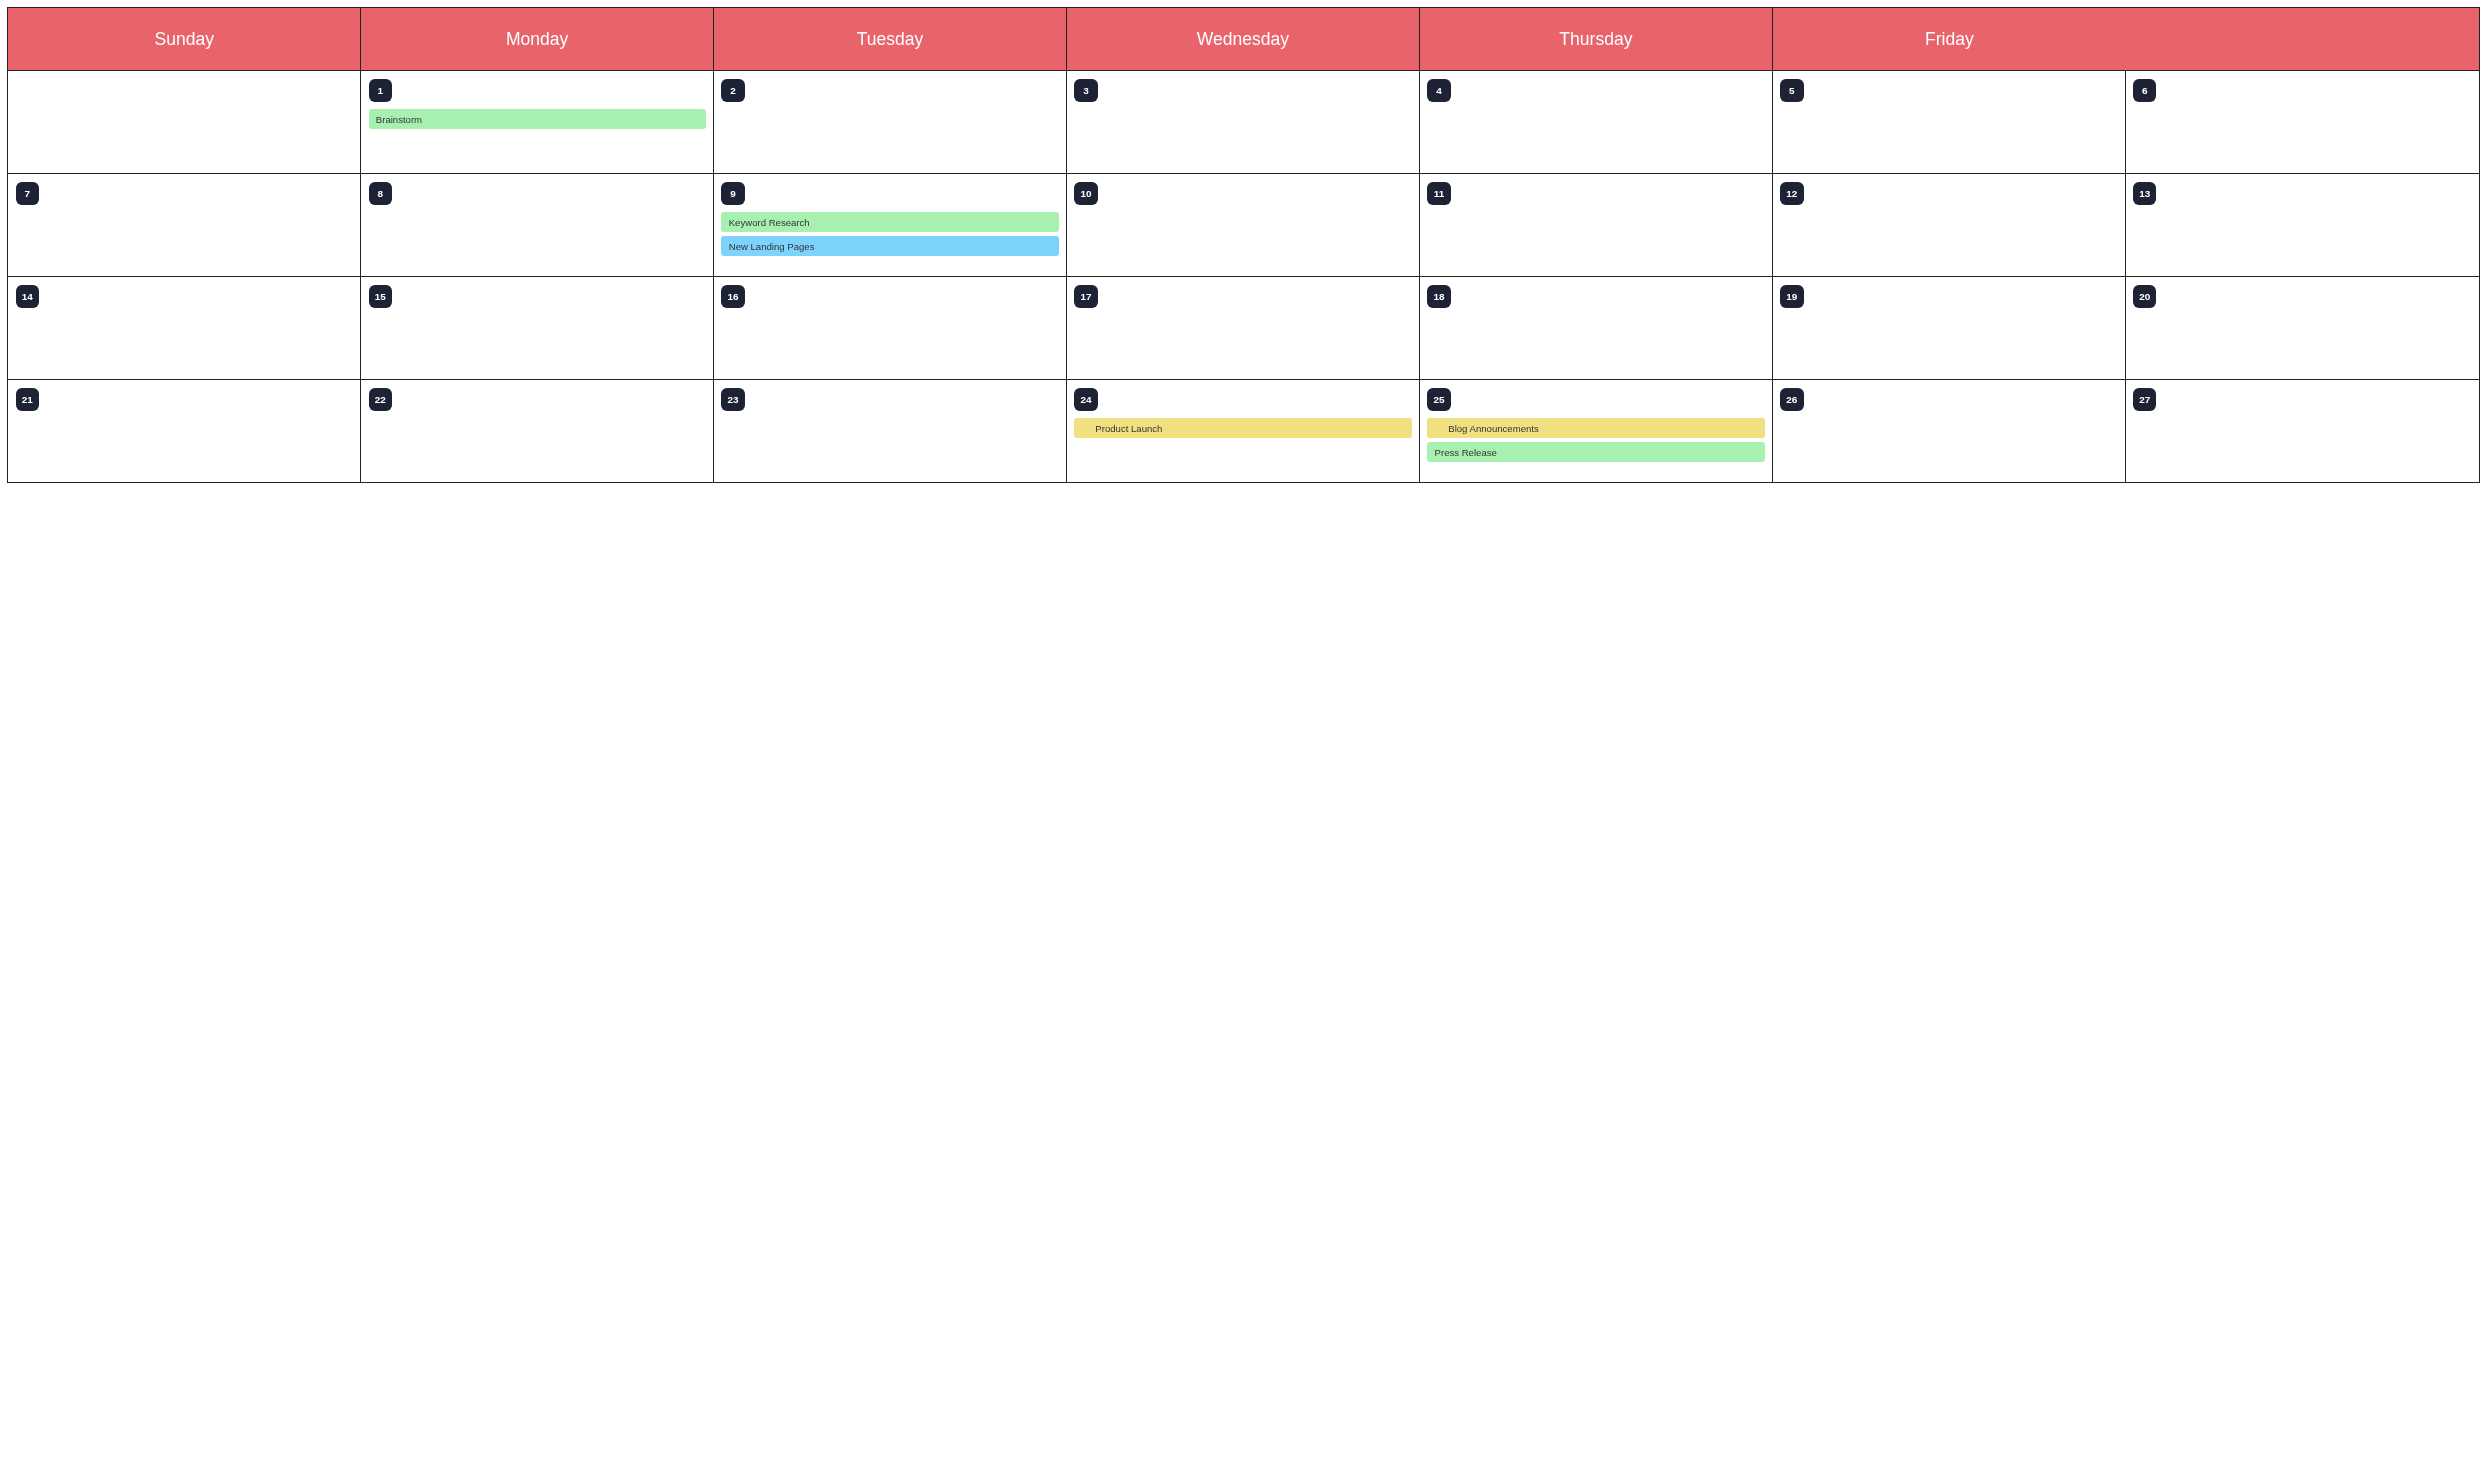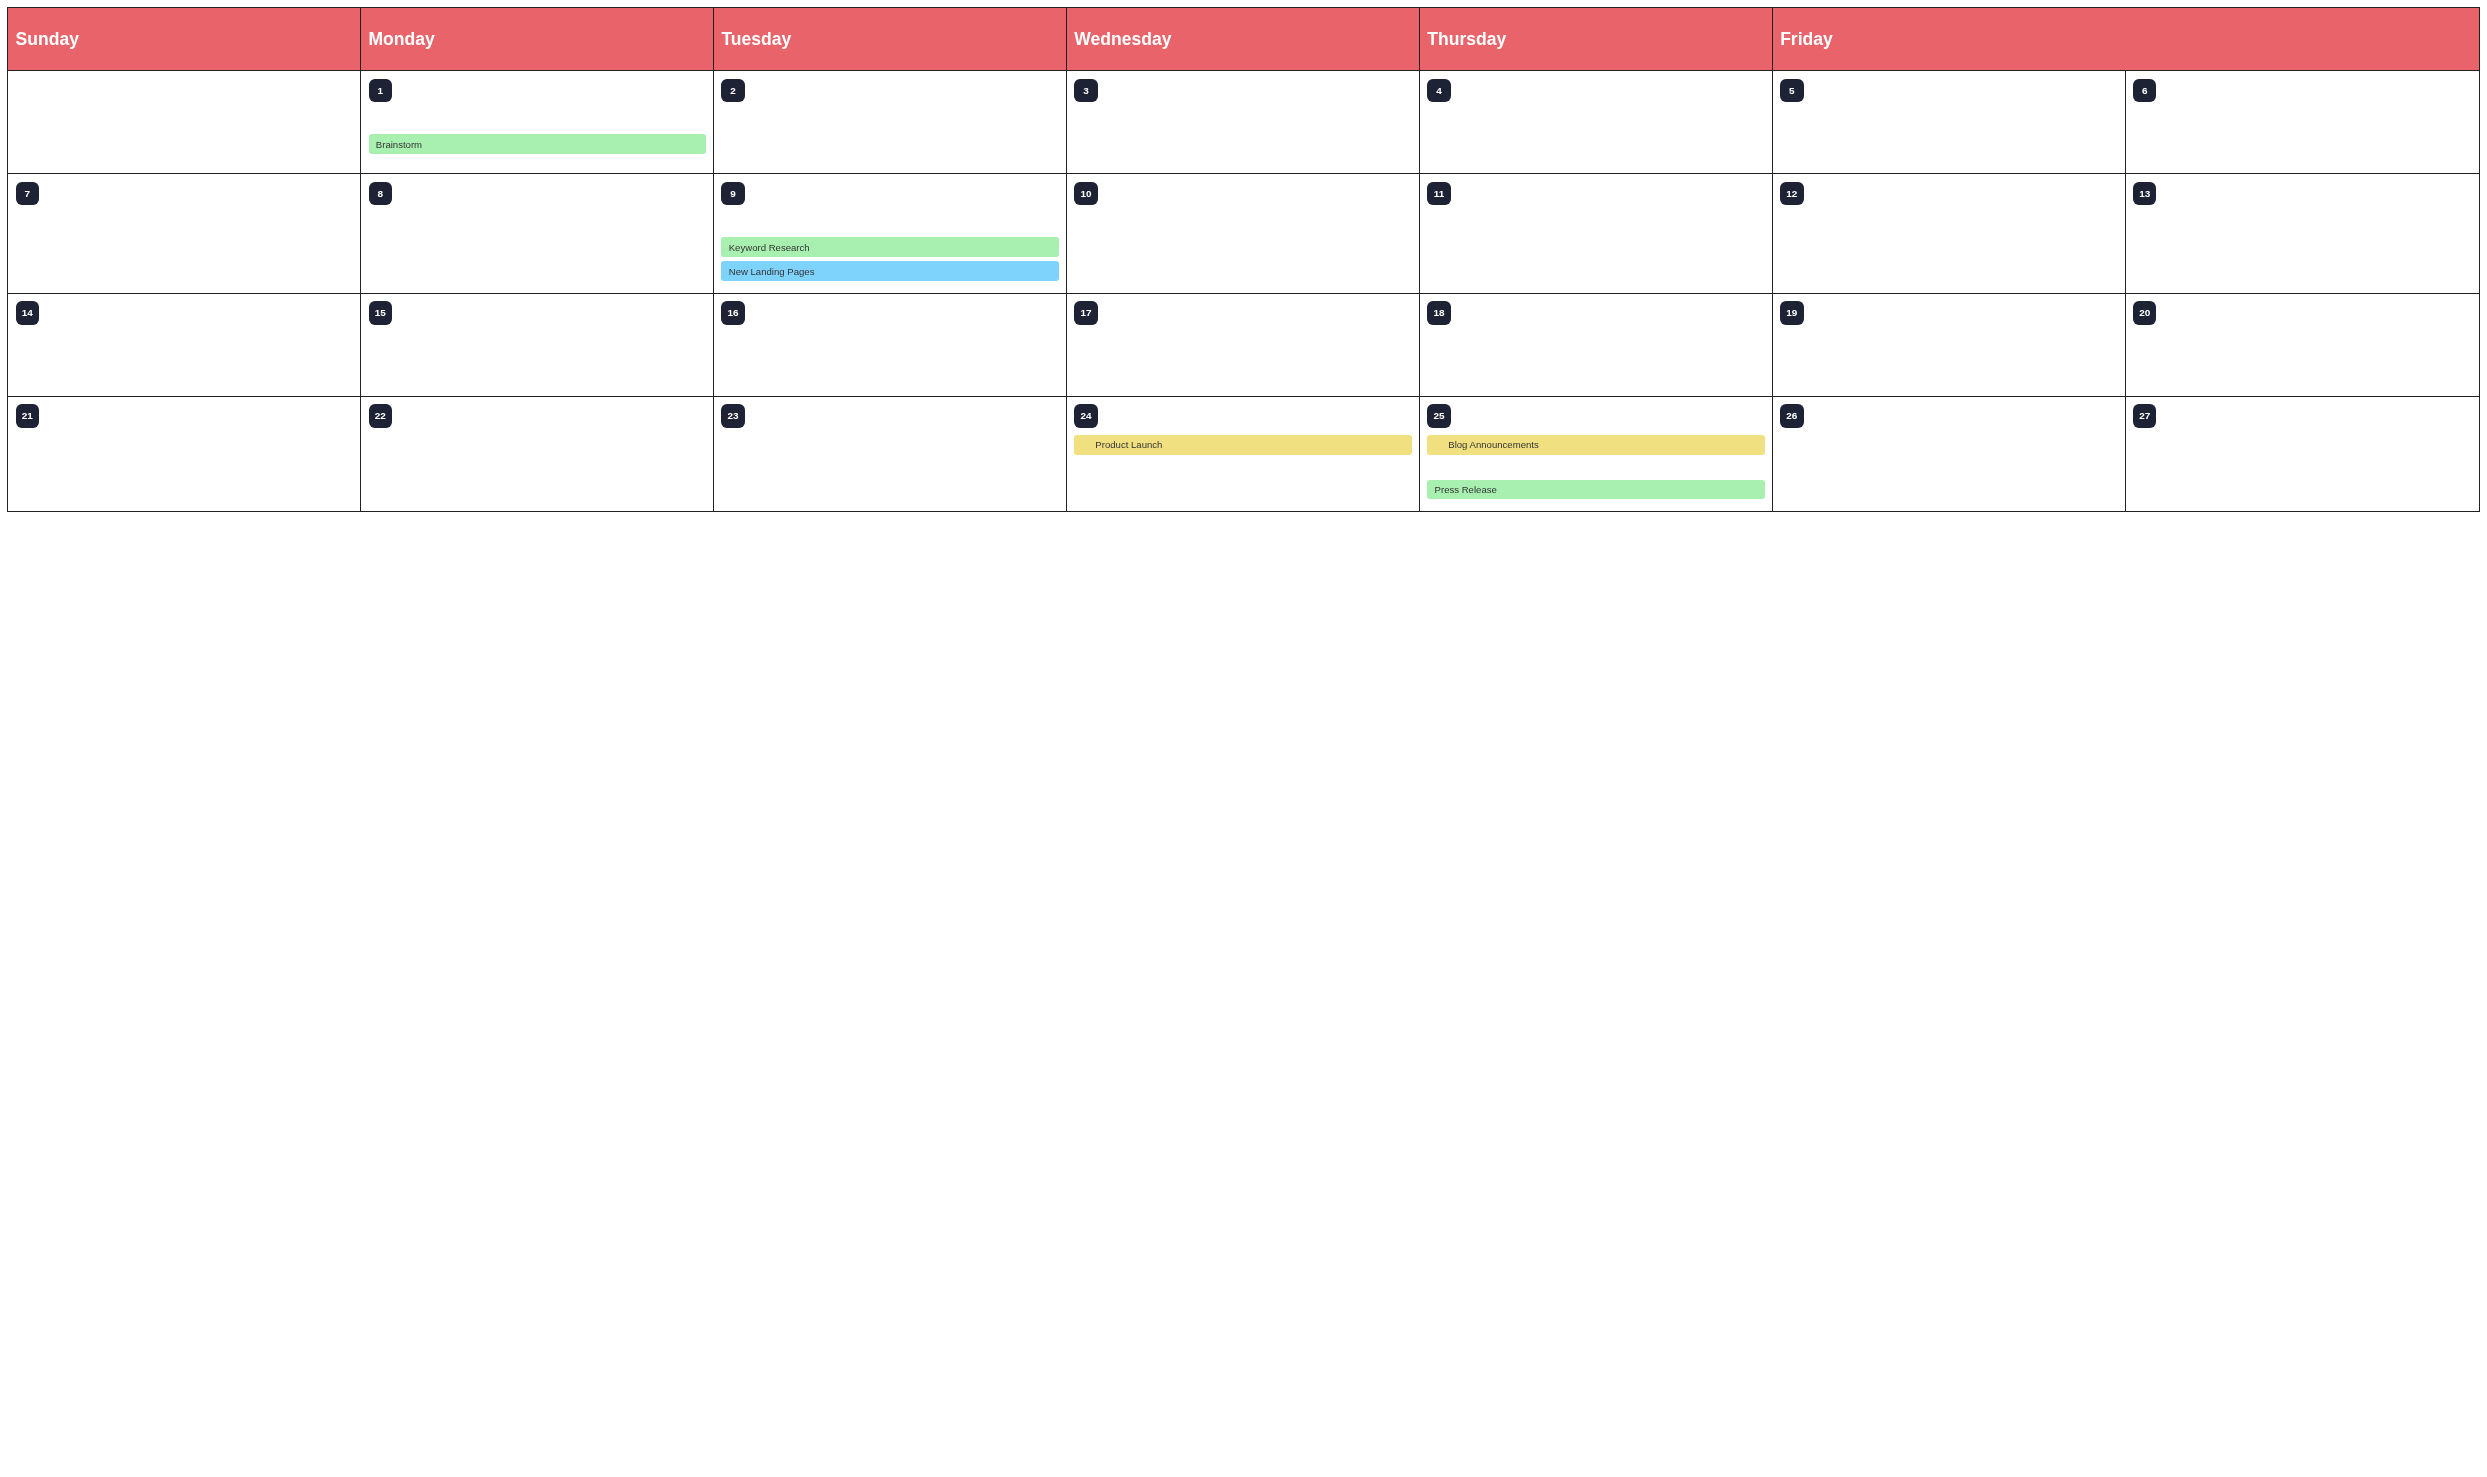--- a/index.html
+++ b/index.html
@@ -21,23 +21,23 @@
     }
 
     .calendar-header {
       display: grid;
       grid-template-columns: repeat(7, 1fr);
       background-color: #e8636a;
     }
 
     .header-cell {
       padding: 20.5px 7.3px;
-      text-align: left;
+      text-align: center;
       font-size: 1.5rem;
-      font-weight: 700;
+      font-weight: 400;
       color: #fff;
       border-right: 1.5px solid #222;
     }
 
     .header-cell:last-child {
       border-right: none;
     }
 
     .calendar-body {
       display: flex;
@@ -79,21 +79,20 @@
     .event {
       padding: 4.4px 7.3px;
       border-radius: 2.9px;
       font-size: 0.82rem;
       margin-bottom: 4.4px;
       color: #333;
     }
 
     .event-green {
       background-color: #a8f0b0;
-      margin-top: 25px;
     }
 
     .event-purple {
       background-color: #7dd3fc;
     }
 
     .event-yellow {
       background-color: #f0e080;
       padding-left: 21px;
     }

